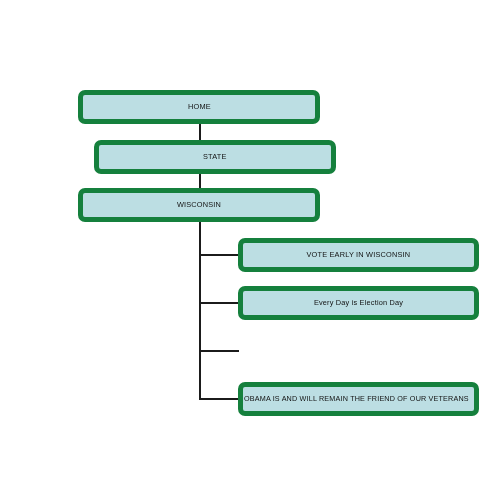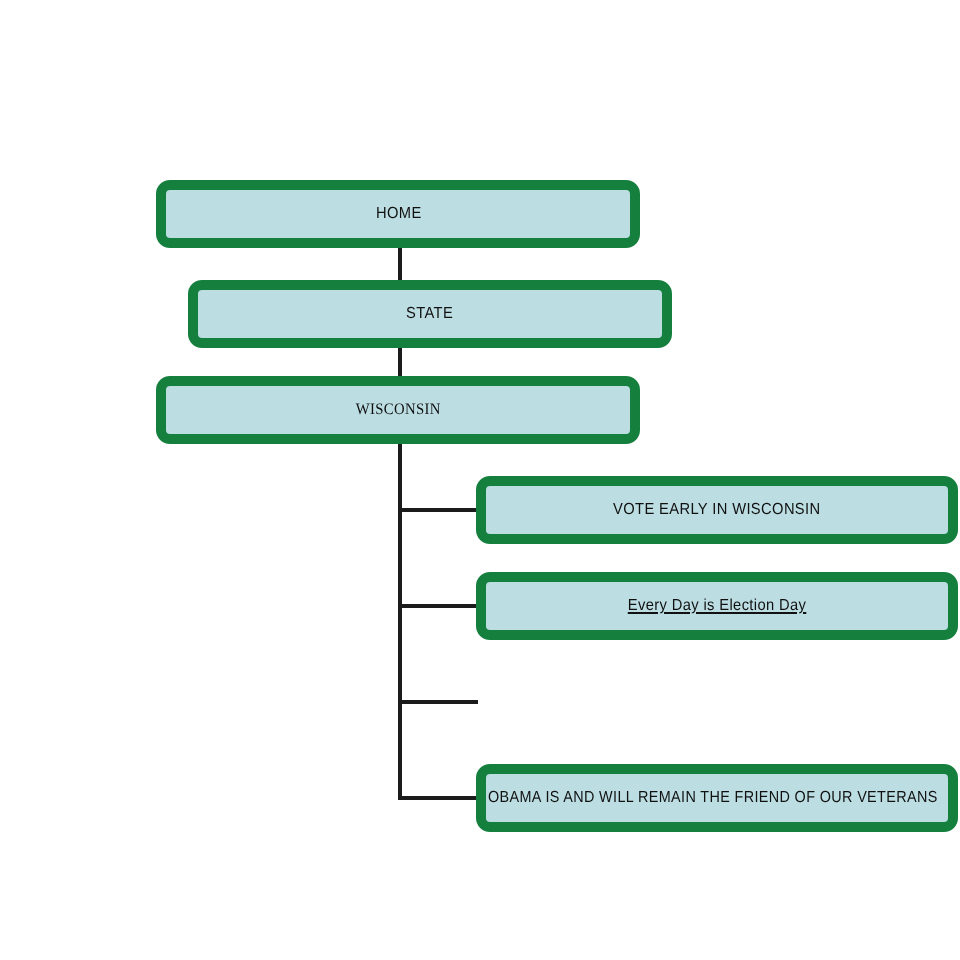--- a/index.html
+++ b/index.html
@@ -44,30 +44,30 @@
   }
 
   
   .node.root {
     left: 78px;
     width: 242px;
     height: 34px;
   }
   #node-home  { top: 90px; }
   #node-state { top: 140px; margin-left: 16px; }
-  #node-wisconsin { top: 188px; font-family: Liberation Serif, serif; }
+  #node-wisconsin { top: 188px; }
 
   
   .node.child {
     left: 238px;
     width: 241px;
     height: 34px;
   }
   #node-child-0 { top: 238px; }
-  #node-child-1 { top: 286px; text-decoration: underline; }
+  #node-child-1 { top: 286px; }
   #node-child-2 { top: 334px; }
   #node-child-3 { top: 382px; }
 
   
   #node-child-3 {
     justify-content: flex-start;
     padding-left: 1px;
     overflow: visible;
   }
   #node-child-3 .label {

